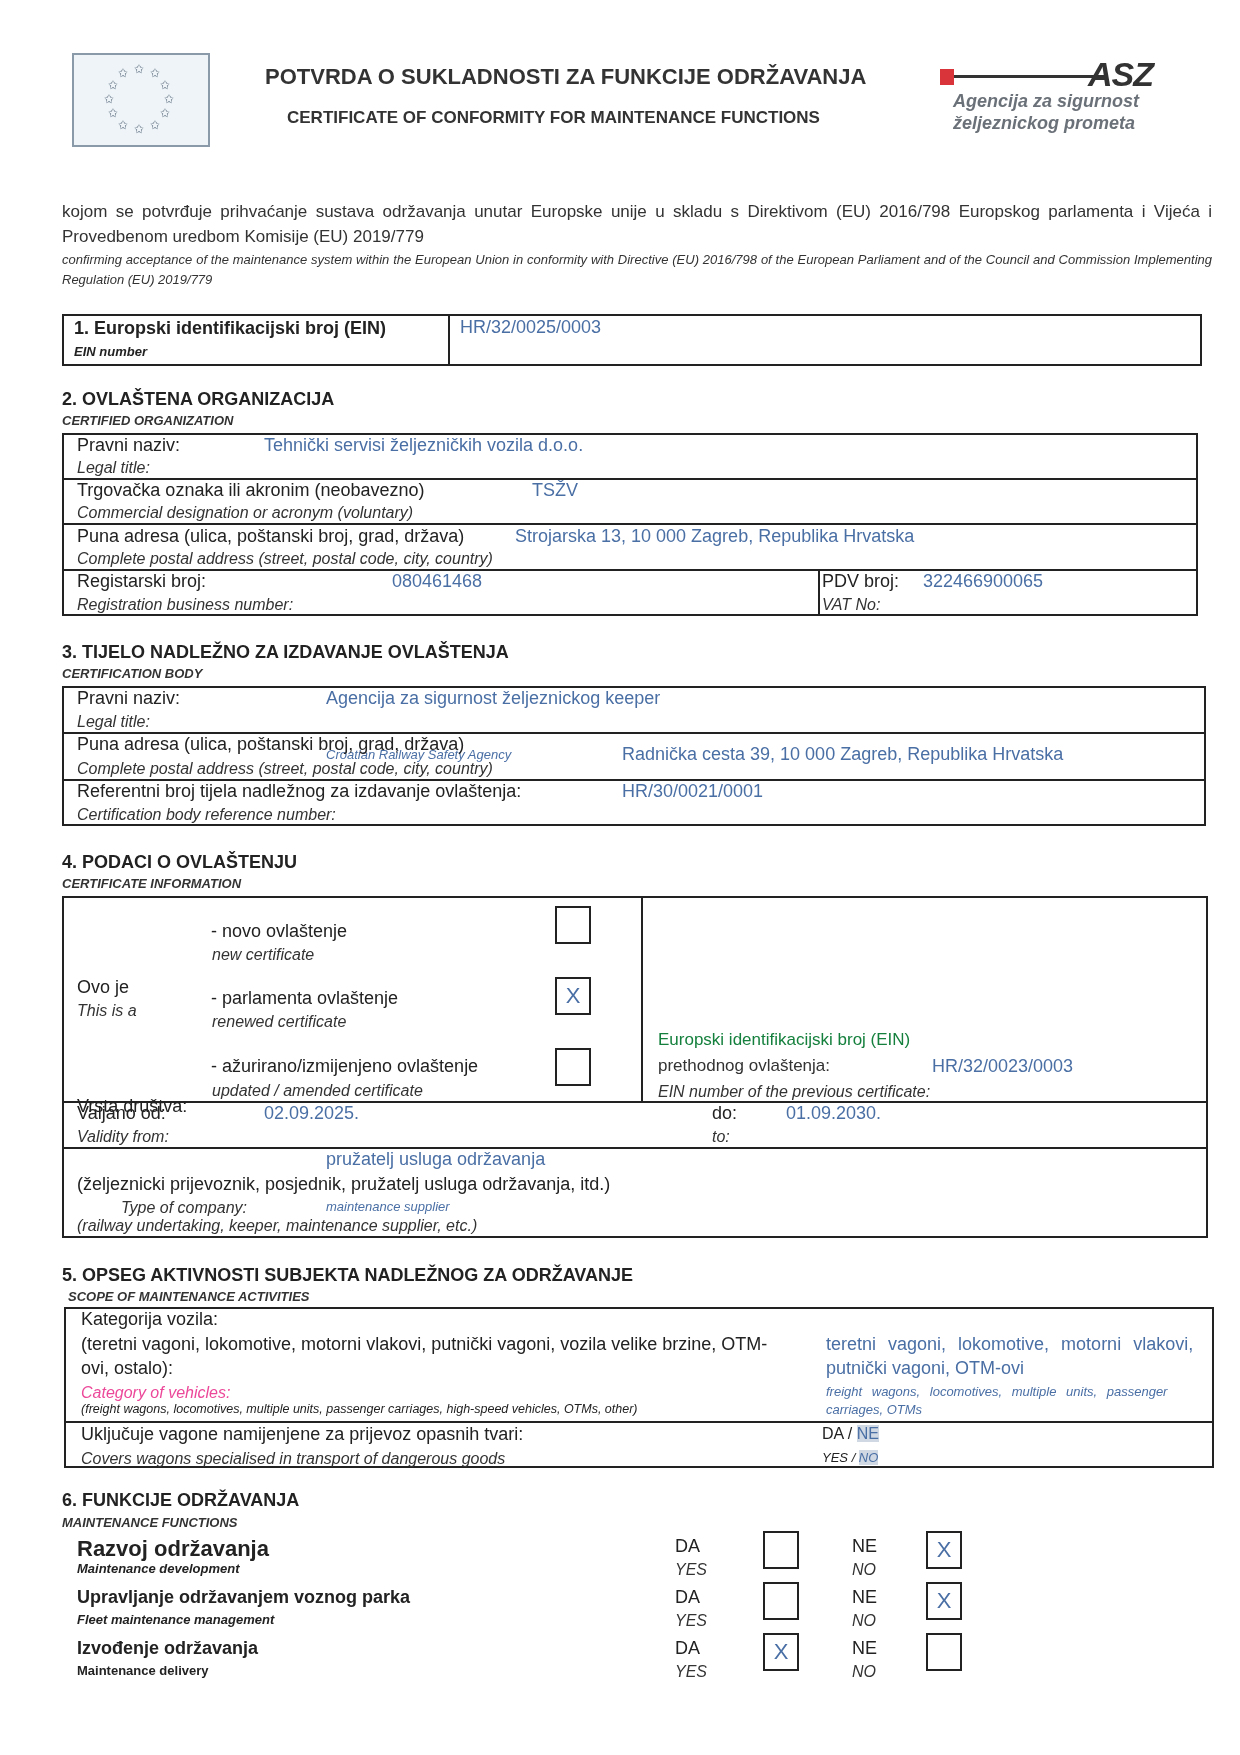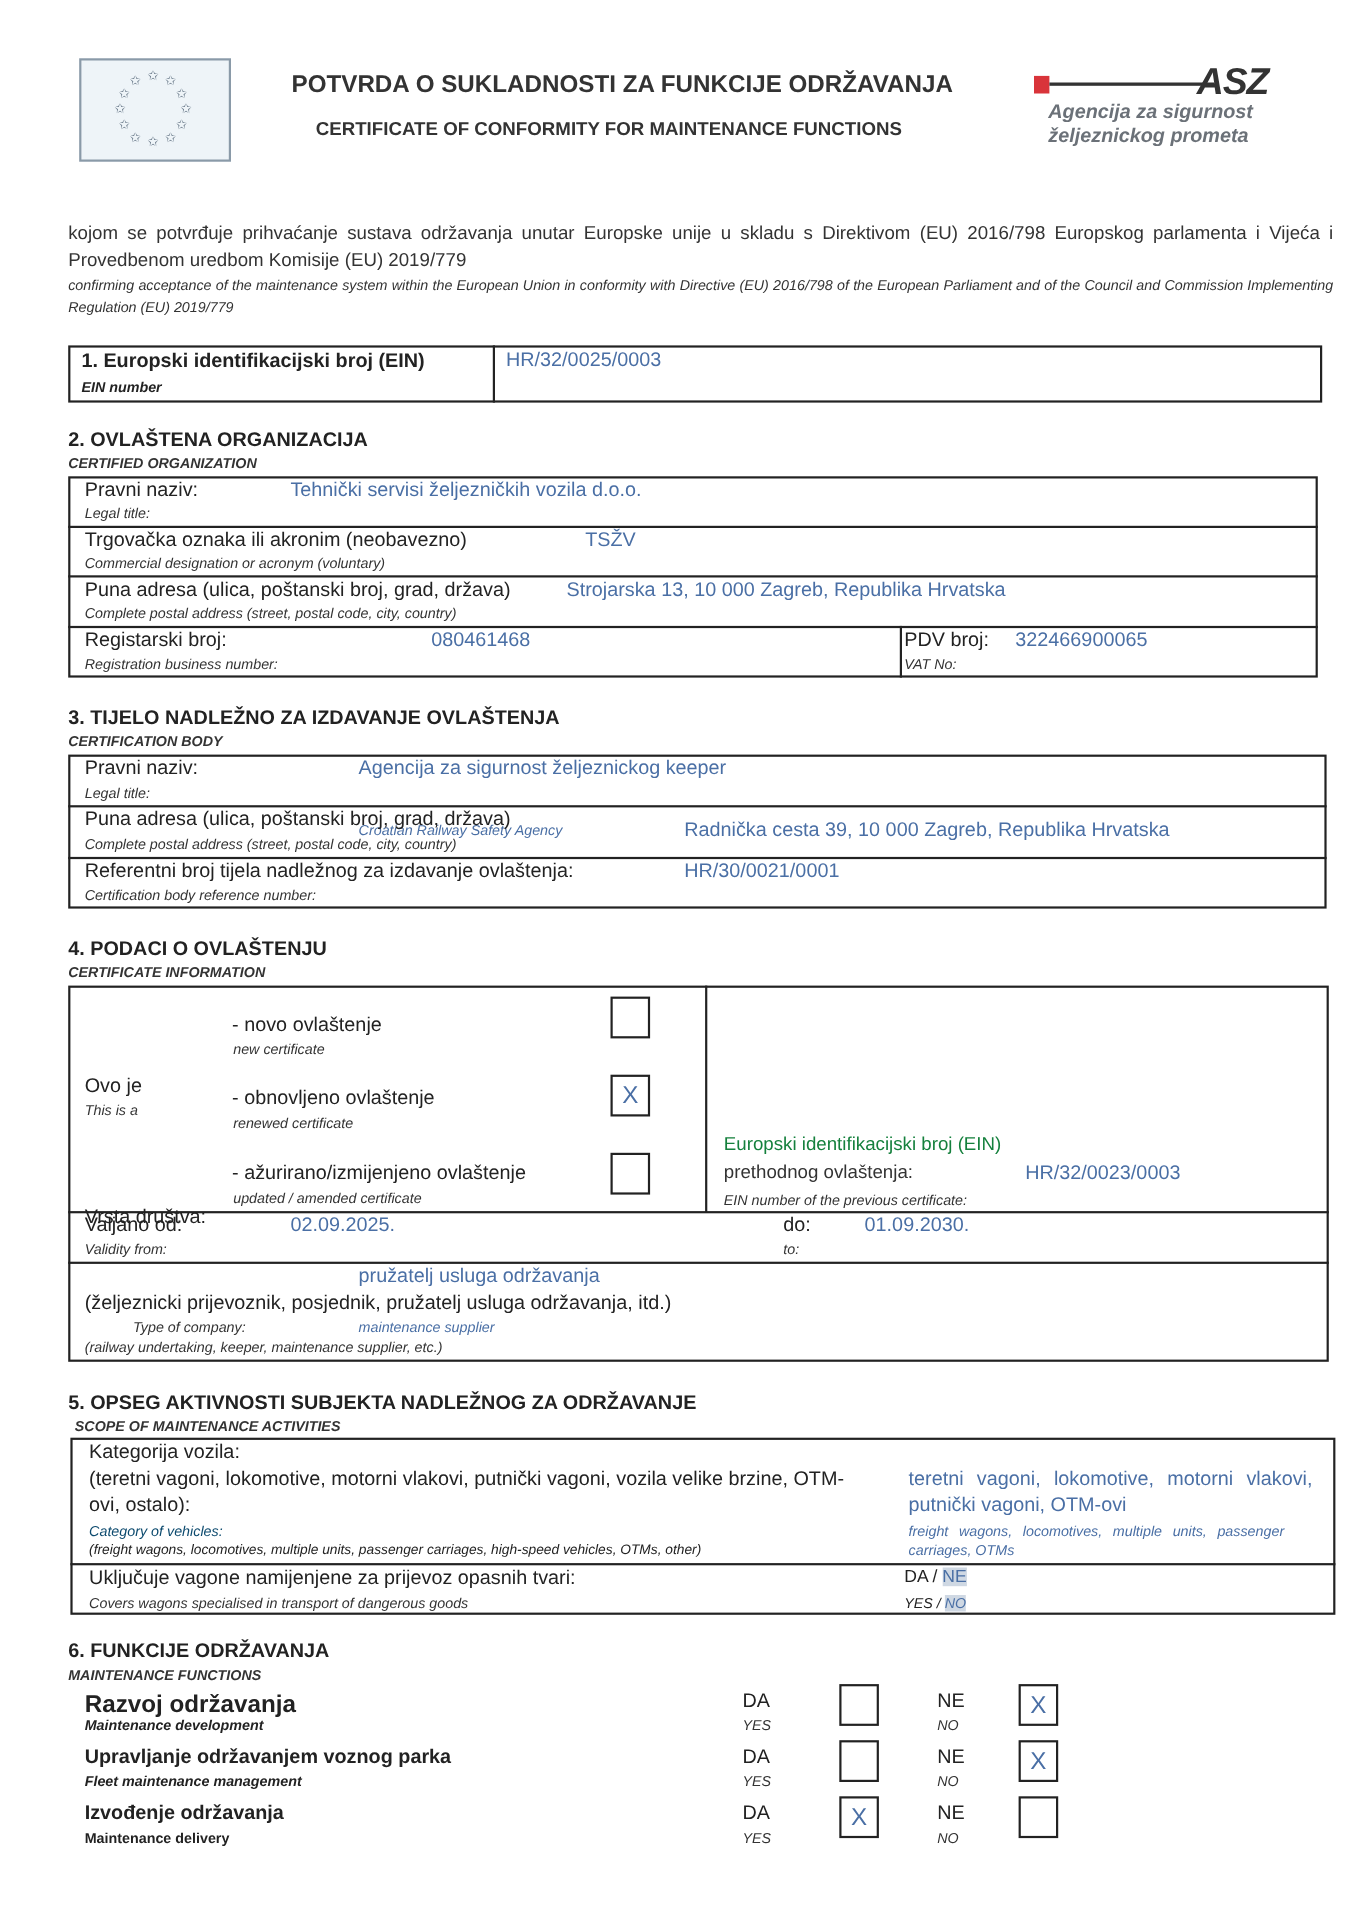--- a/index.html
+++ b/index.html
@@ -3,21 +3,21 @@
 <meta charset="utf-8">
 <style>
   html, body { margin:0; padding:0; background:#ffffff; }
   body { width:1240px; height:1755px; position:relative; overflow:hidden;
          font-family:"Liberation Sans", sans-serif; color:#222; }
   .abs { position:absolute; }
   .blue { color:#4a6fa5; }
   .it { font-style:italic; }
   .b { font-weight:bold; }
   .lbl { font-size:18px; color:#222; white-space:nowrap; }
-  .sub { font-size:13px; font-style:italic; color:#333; white-space:nowrap; }
+  .sub { font-size:16px; font-style:italic; color:#333; white-space:nowrap; }
   .val { font-size:18px; color:#4a6fa5; white-space:nowrap; }
   .valsub { font-size:13px; font-style:italic; color:#4a6fa5; white-space:nowrap; }
   .box { position:absolute; border:2px solid #222; box-sizing:border-box; }
   .hline { position:absolute; height:0; border-top:2px solid #222; }
   .vline { position:absolute; width:0; border-left:2px solid #222; }
   .sect { font-size:18px; font-weight:bold; color:#222; white-space:nowrap; }
   .sectsub { font-size:13px; font-weight:bold; font-style:italic; color:#333; white-space:nowrap; }
   .chk { position:absolute; width:36px; height:38px; border:2px solid #222; box-sizing:border-box;
          display:flex; align-items:center; justify-content:center; color:#4a6fa5; font-size:22px; }
   .flag { position:absolute; left:72px; top:53px; width:138px; height:94px;
@@ -116,21 +116,21 @@
 <div class="hline" style="left:62px;top:1101px;width:1146px;"></div>
 <div class="hline" style="left:62px;top:1147px;width:1146px;"></div>
 
 <div class="lbl abs" style="left:77px;top:977px;">Ovo je</div>
 <div class="sub abs" style="left:77px;top:1002px;">This is a</div>
 
 <div class="lbl abs" style="left:211px;top:921px;">- novo ovlaštenje</div>
 <div class="sub abs" style="left:212px;top:946px;">new certificate</div>
 <div class="chk" style="left:555px;top:906px;"></div>
 
-<div class="lbl abs" style="left:211px;top:988px;">- obnovljeno ovlaštenje</div>
+<div class="lbl abs" style="left:211px;top:988px;">- parlamenta ovlaštenje</div>
 <div class="sub abs" style="left:212px;top:1013px;">renewed certificate</div>
 <div class="chk" style="left:555px;top:977px;">X</div>
 
 <div class="lbl abs" style="left:211px;top:1056px;">- ažurirano/izmijenjeno ovlaštenje</div>
 <div class="sub abs" style="left:212px;top:1082px;">updated / amended certificate</div>
 <div class="chk" style="left:555px;top:1048px;"></div>
 
 <div class="lbl abs" style="left:658px;top:1030px;font-size:17px;color:#15803d;">Europski identifikacijski broj (EIN)</div>
 <div class="lbl abs" style="left:658px;top:1056px;font-size:17px;color:#333;">prethodnog ovlaštenja:</div>
 <div class="sub abs" style="left:658px;top:1083px;">EIN number of the previous certificate:</div>
@@ -151,21 +151,21 @@
 <div class="sub abs" style="left:77px;top:1217px;">(railway undertaking, keeper, maintenance supplier, etc.)</div>
 
 <div class="sect abs" style="left:62px;top:1265px;">5. OPSEG AKTIVNOSTI SUBJEKTA NADLEŽNOG ZA ODRŽAVANJE</div>
 <div class="sectsub abs" style="left:68px;top:1289px;">SCOPE OF MAINTENANCE ACTIVITIES</div>
 <div class="box" style="left:64px;top:1307px;width:1150px;height:161px;"></div>
 <div class="hline" style="left:64px;top:1421px;width:1150px;"></div>
 
 <div class="lbl abs" style="left:81px;top:1309px;">Kategorija vozila:</div>
 <div class="lbl abs" style="left:81px;top:1334px;">(teretni vagoni, lokomotive, motorni vlakovi, putnički vagoni, vozila velike brzine, OTM-</div>
 <div class="lbl abs" style="left:81px;top:1358px;">ovi, ostalo):</div>
-<div class="sub abs" style="left:81px;top:1384px;color:#0c4a6e;">Category of vehicles:</div>
+<div class="sub abs" style="left:81px;top:1384px;color:#ec4899;">Category of vehicles:</div>
 <div class="sub abs" style="left:81px;top:1402px;font-size:12.5px;color:#222;">(freight wagons, locomotives, multiple units, passenger carriages, high-speed vehicles, OTMs, other)</div>
 <div class="val abs" style="left:826px;top:1334px;word-spacing:7px;">teretni vagoni, lokomotive, motorni vlakovi,</div>
 <div class="val abs" style="left:826px;top:1358px;">putnički vagoni, OTM-ovi</div>
 <div class="valsub abs" style="left:826px;top:1384px;word-spacing:6px;">freight wagons, locomotives, multiple units, passenger</div>
 <div class="valsub abs" style="left:826px;top:1402px;">carriages, OTMs</div>
 
 <div class="lbl abs" style="left:81px;top:1424px;">Uključuje vagone namijenjene za prijevoz opasnih tvari:</div>
 <div class="sub abs" style="left:81px;top:1450px;font-style:italic;">Covers wagons specialised in transport of dangerous goods</div>
 <div class="abs" style="left:822px;top:1425px;font-size:16px;white-space:nowrap;">
   <span>DA</span> / <span class="blue hl">NE</span>

